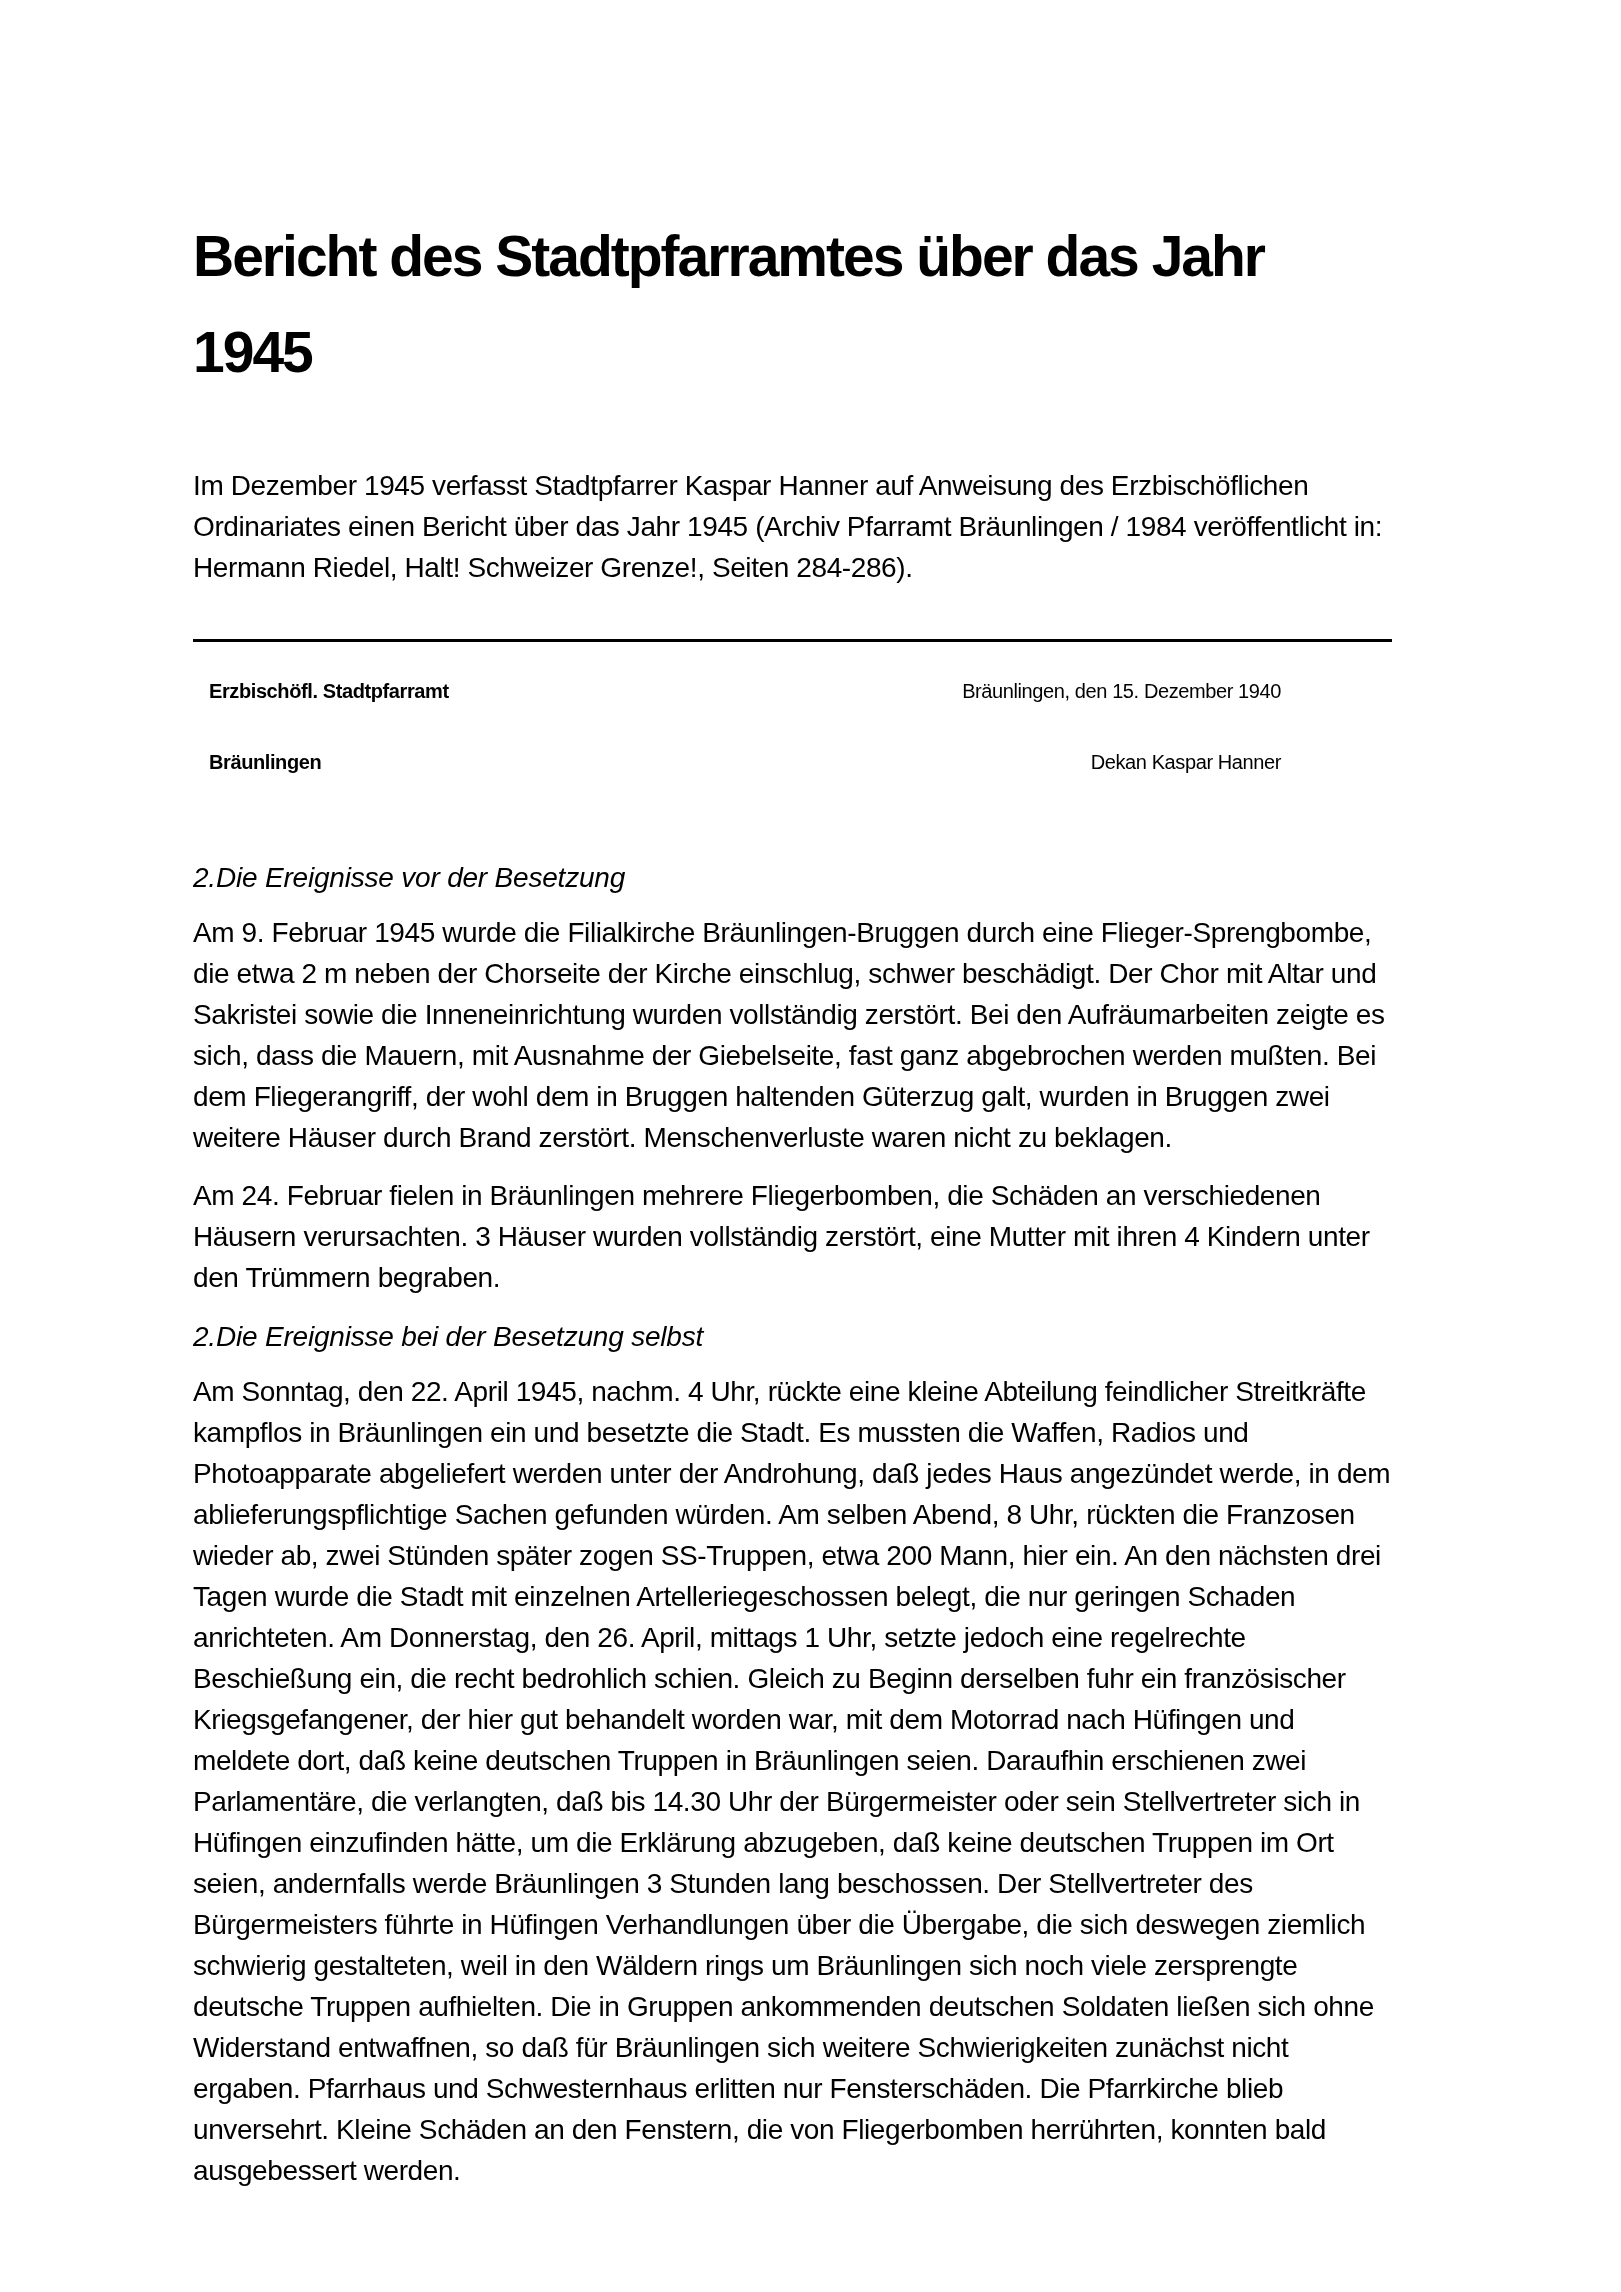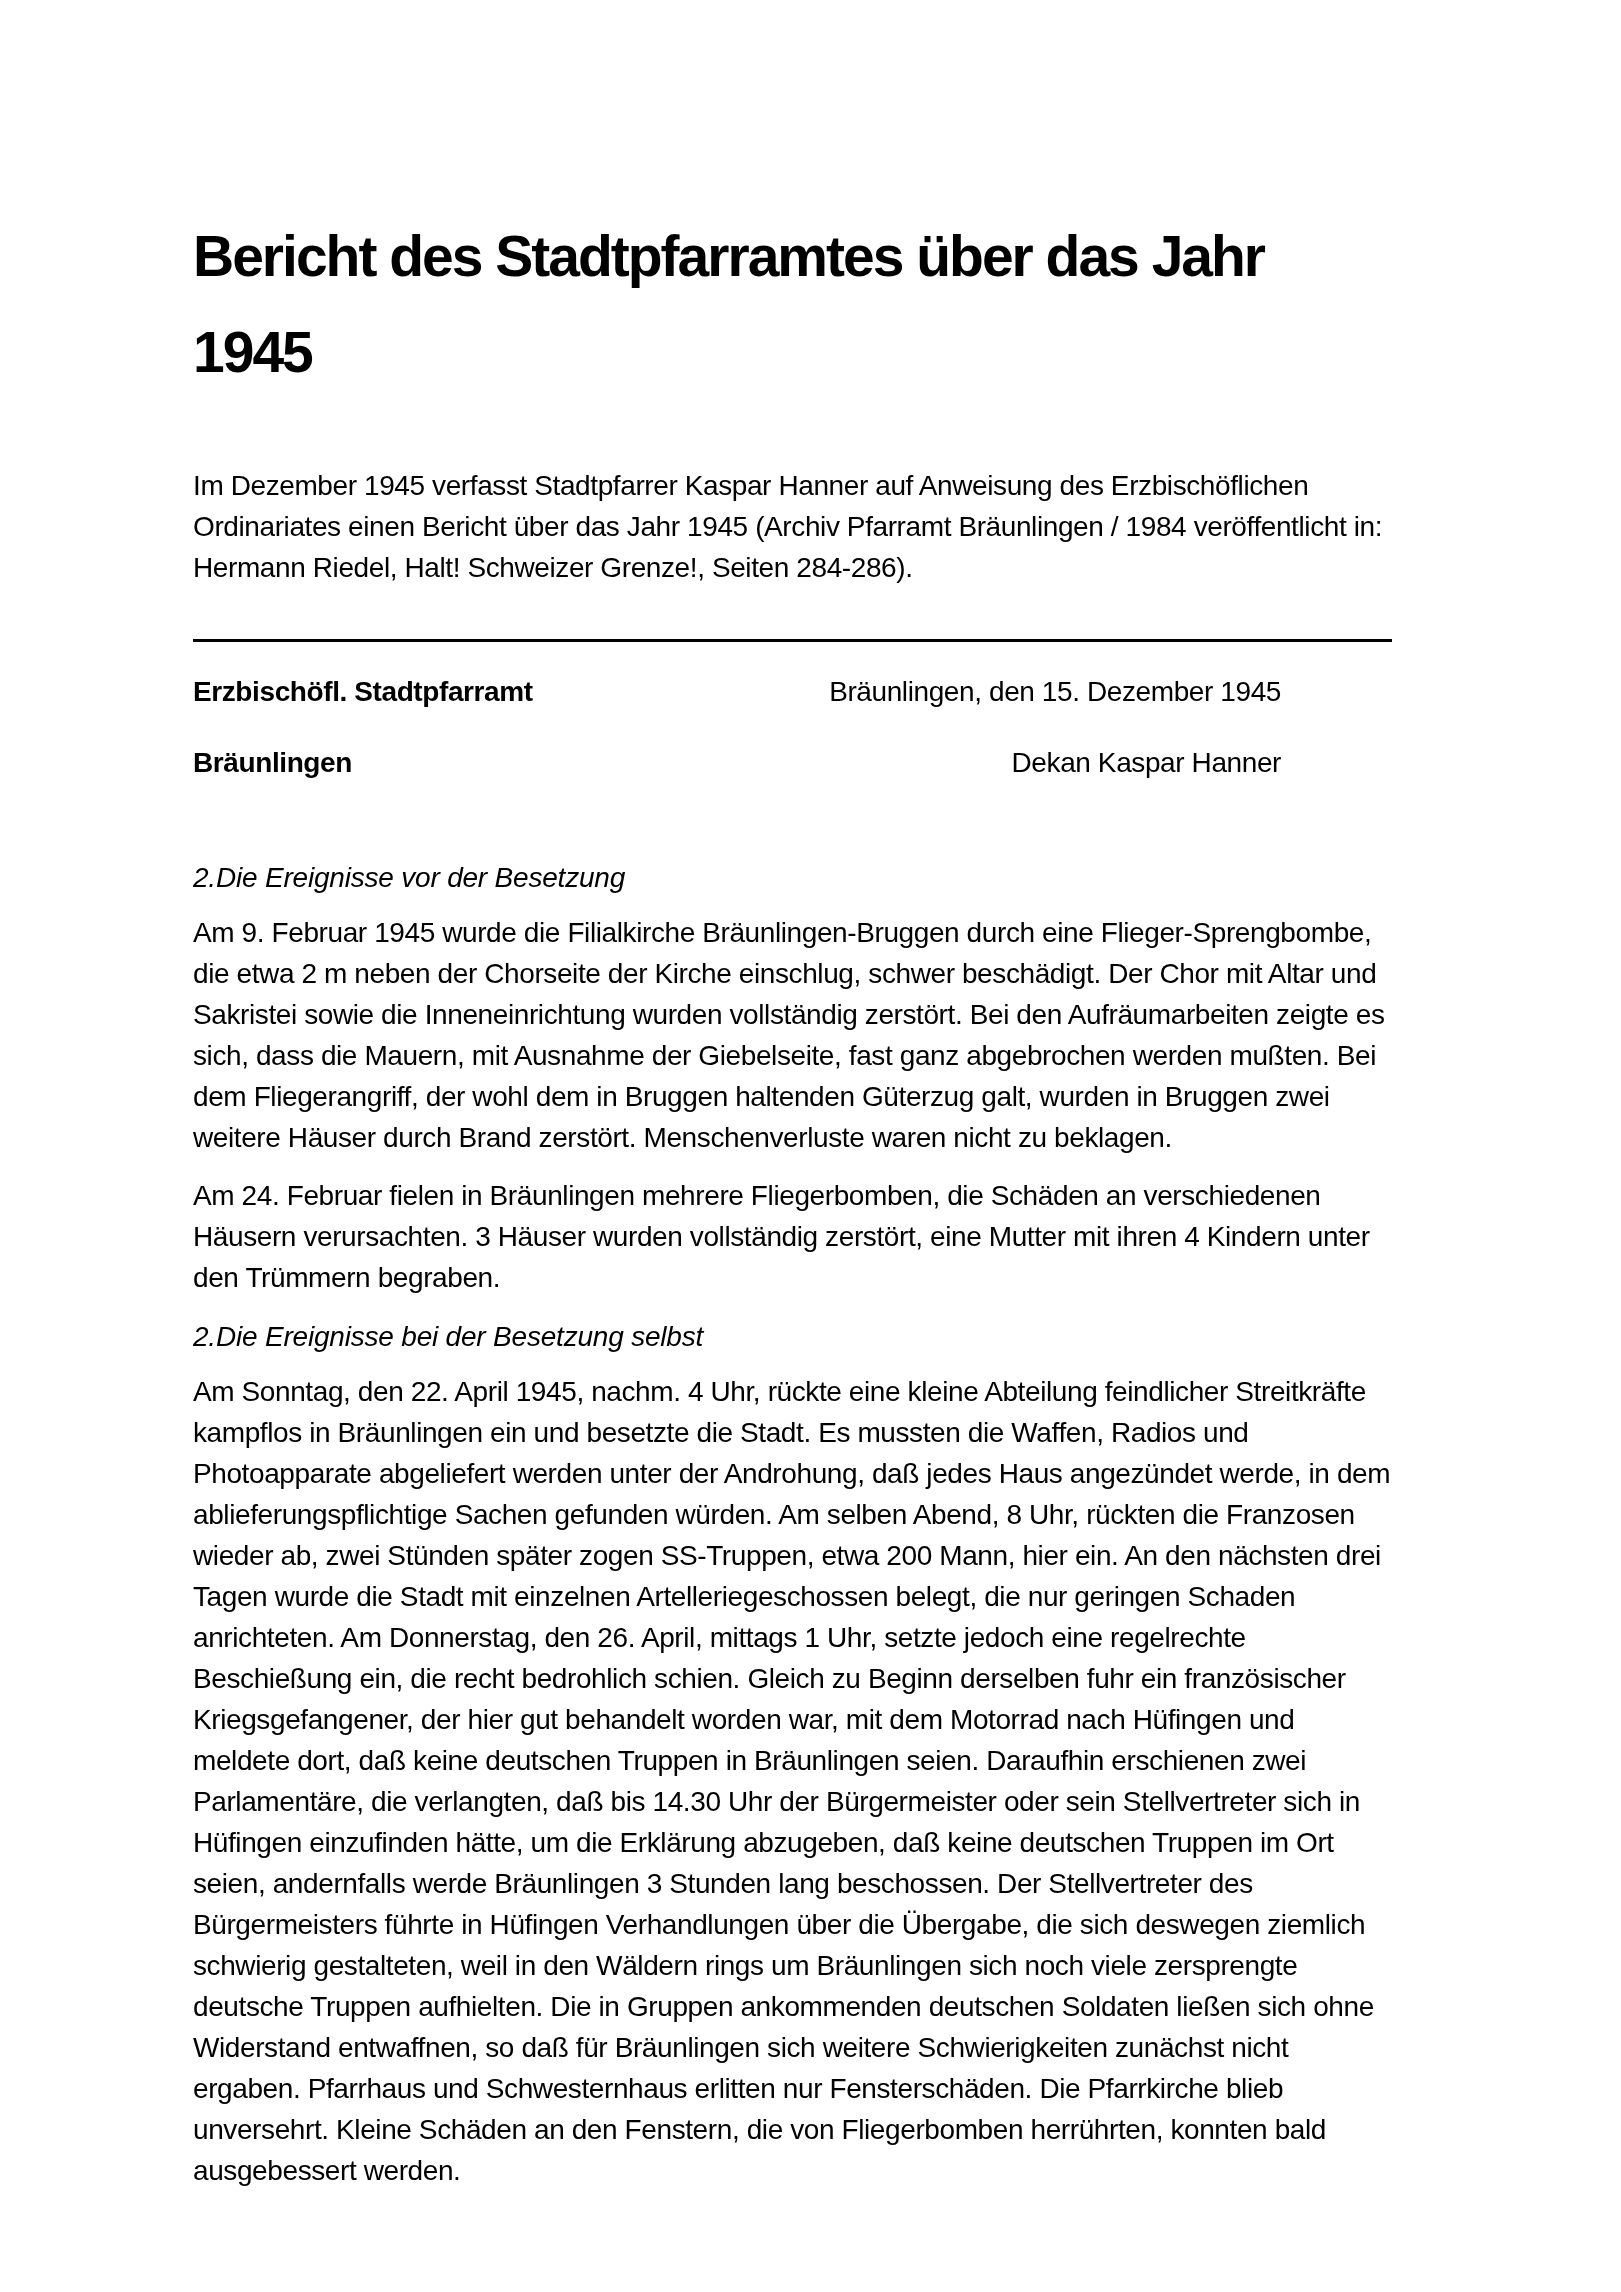--- a/index.html
+++ b/index.html
@@ -39,23 +39,24 @@
   .rule {
     border: none;
     border-top: 3.9px solid #000000;
     margin: 51px 0 0 0;
     height: 0;
   }
   .lh-row {
     display: flex;
     justify-content: space-between;
     align-items: baseline;
-    font-size: 28px;
+    font-size: 20px;
     line-height: 41px;
     letter-spacing: -0.4px;
+    margin-left: 16px;
   }
   .lh-row.first { margin-top: 29px; }
   .lh-row.second { margin-top: 30px; }
   .lh-left { font-weight: 700; }
   .lh-right { font-weight: 400; padding-right: 111px; text-align: right; }
   .section-heading {
     font-size: 28px;
     line-height: 41px;
     letter-spacing: -0.2px;
     font-style: italic;
@@ -71,21 +72,21 @@
 <div class="page">
 
   <h1 class="doc-title">Bericht des Stadtpfarramtes über das Jahr 1945</h1>
 
   <p class="para intro">Im Dezember 1945 verfasst Stadtpfarrer Kaspar Hanner auf Anweisung des Erzbischöflichen Ordinariates einen Bericht über das Jahr 1945 (Archiv Pfarramt Bräunlingen / 1984 veröffentlicht in: Hermann Riedel, Halt! Schweizer Grenze!, Seiten 284-286).</p>
 
   <hr class="rule">
 
   <div class="lh-row first">
     <div class="lh-left">Erzbischöfl. Stadtpfarramt</div>
-    <div class="lh-right">Bräunlingen, den 15. Dezember 1945</div>
+    <div class="lh-right">Bräunlingen, den 15. Dezember 1940</div>
   </div>
 
   <div class="lh-row second">
     <div class="lh-left">Bräunlingen</div>
     <div class="lh-right">Dekan Kaspar Hanner</div>
   </div>
 
   <h2 class="section-heading first">2.Die Ereignisse vor der Besetzung</h2>
 
   <p class="para">Am 9. Februar 1945 wurde die Filialkirche Bräunlingen-Bruggen durch eine Flieger-Sprengbombe, die etwa 2 m neben der Chorseite der Kirche einschlug, schwer beschädigt. Der Chor mit Altar und Sakristei sowie die Inneneinrichtung wurden vollständig zerstört. Bei den Aufräumarbeiten zeigte es sich, dass die Mauern, mit Ausnahme der Giebelseite, fast ganz abgebrochen werden mußten. Bei dem Fliegerangriff, der wohl dem in Bruggen haltenden Güterzug galt, wurden in Bruggen zwei weitere Häuser durch Brand zerstört. Menschenverluste waren nicht zu beklagen.</p>

